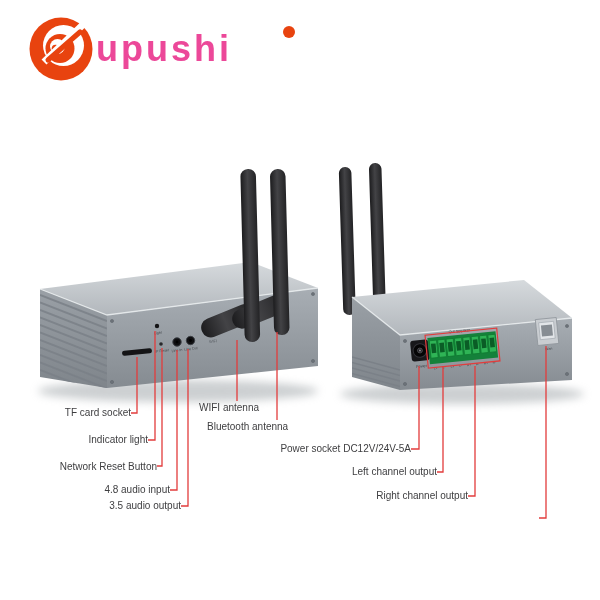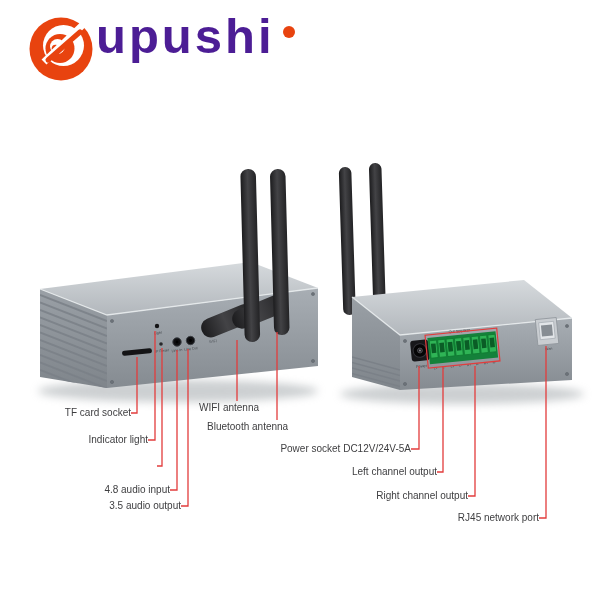--- a/index.html
+++ b/index.html
@@ -2,22 +2,22 @@
 <html><head>
 <meta charset="utf-8">
 <style>
   html,body { margin:0; padding:0; background:#ffffff; }
   .stage {
     position:relative; width:600px; height:600px; background:#fff; overflow:hidden;
     font-family:"Liberation Sans","DejaVu Sans",sans-serif;
   }
   .stage svg { position:absolute; left:0; top:0; }
   .logo-text {
-    position:absolute; left:96px; top:8px; font-size:49px; line-height:57px;
-    font-weight:bold; letter-spacing:3px; color:#4c1d95; white-space:nowrap;
+    position:absolute; left:96px; top:20px; font-size:36px; line-height:57px;
+    font-weight:bold; letter-spacing:3px; color:#ec4899; white-space:nowrap;
   }
   .logo-dot {
     position:absolute; left:283px; top:26px; width:12px; height:12px;
     border-radius:50%; background:#e8430f;
   }
   .callout {
     position:absolute; font-size:10px; line-height:15px; color:#3e3e40; white-space:nowrap;
   }
   .c-tf    { right:469px; top:405px; }
   .c-ind   { right:452px; top:432px; }
@@ -219,22 +219,22 @@
     <line x1="44" y1="62" x2="92" y2="16" stroke="#ffffff" stroke-width="7"></line>
     <line x1="48" y1="60" x2="80" y2="32" stroke="#e8430f" stroke-width="5" stroke-linecap="round"></line>
   </g>
 </svg>
 
 <div class="logo-text">upushi</div>
 <div class="logo-dot"></div>
 
 <div class="callout c-tf">TF card socket</div>
 <div class="callout c-ind">Indicator light</div>
+<div class="callout c-reset">Network Reset Button</div>
 <div class="callout c-ain">4.8 audio input</div>
 <div class="callout c-aout">3.5 audio output</div>
 <div class="callout c-wifi">WIFI antenna</div>
 <div class="callout c-bt">Bluetooth antenna</div>
 <div class="callout c-pwr">Power socket DC12V/24V-5A</div>
 <div class="callout c-right">Right channel output</div>
 <div class="callout c-left">Left channel output</div>
-<div class="callout c-rj45">RJ45 network port</div>
 
 </div>
 
 </body></html>

